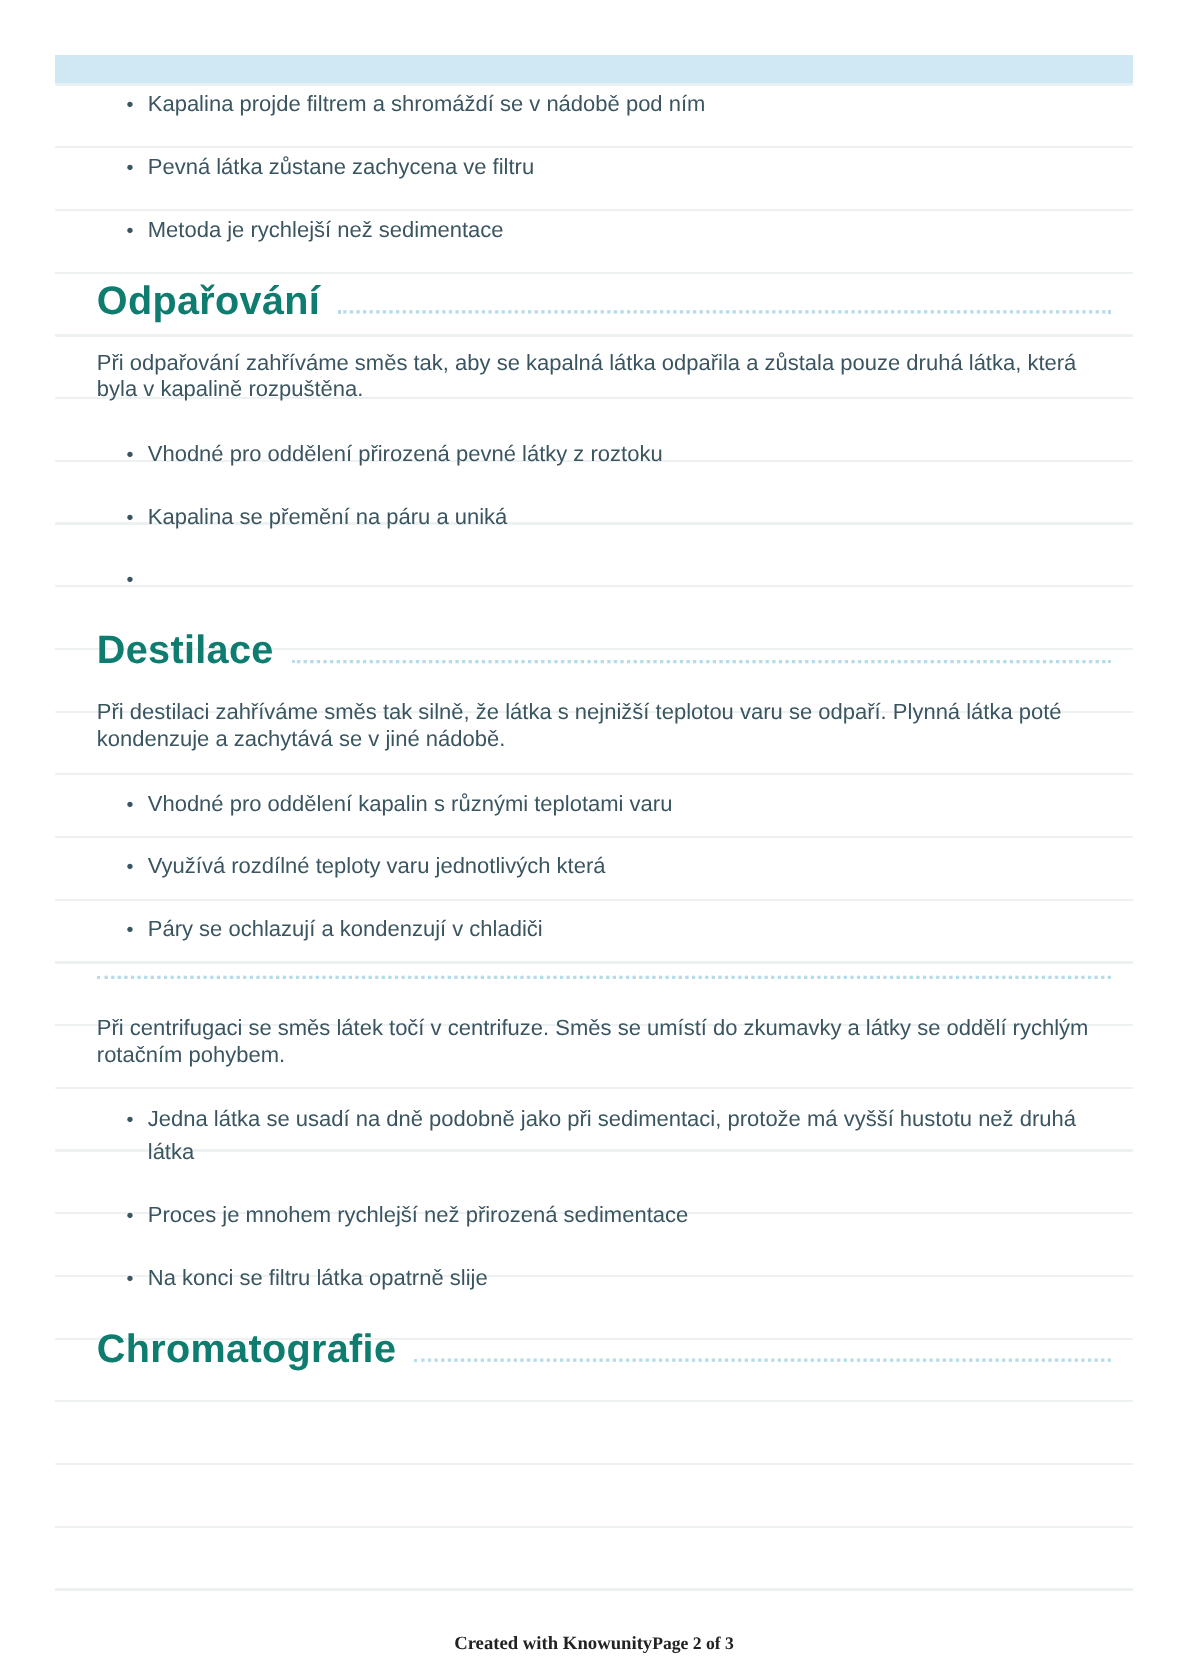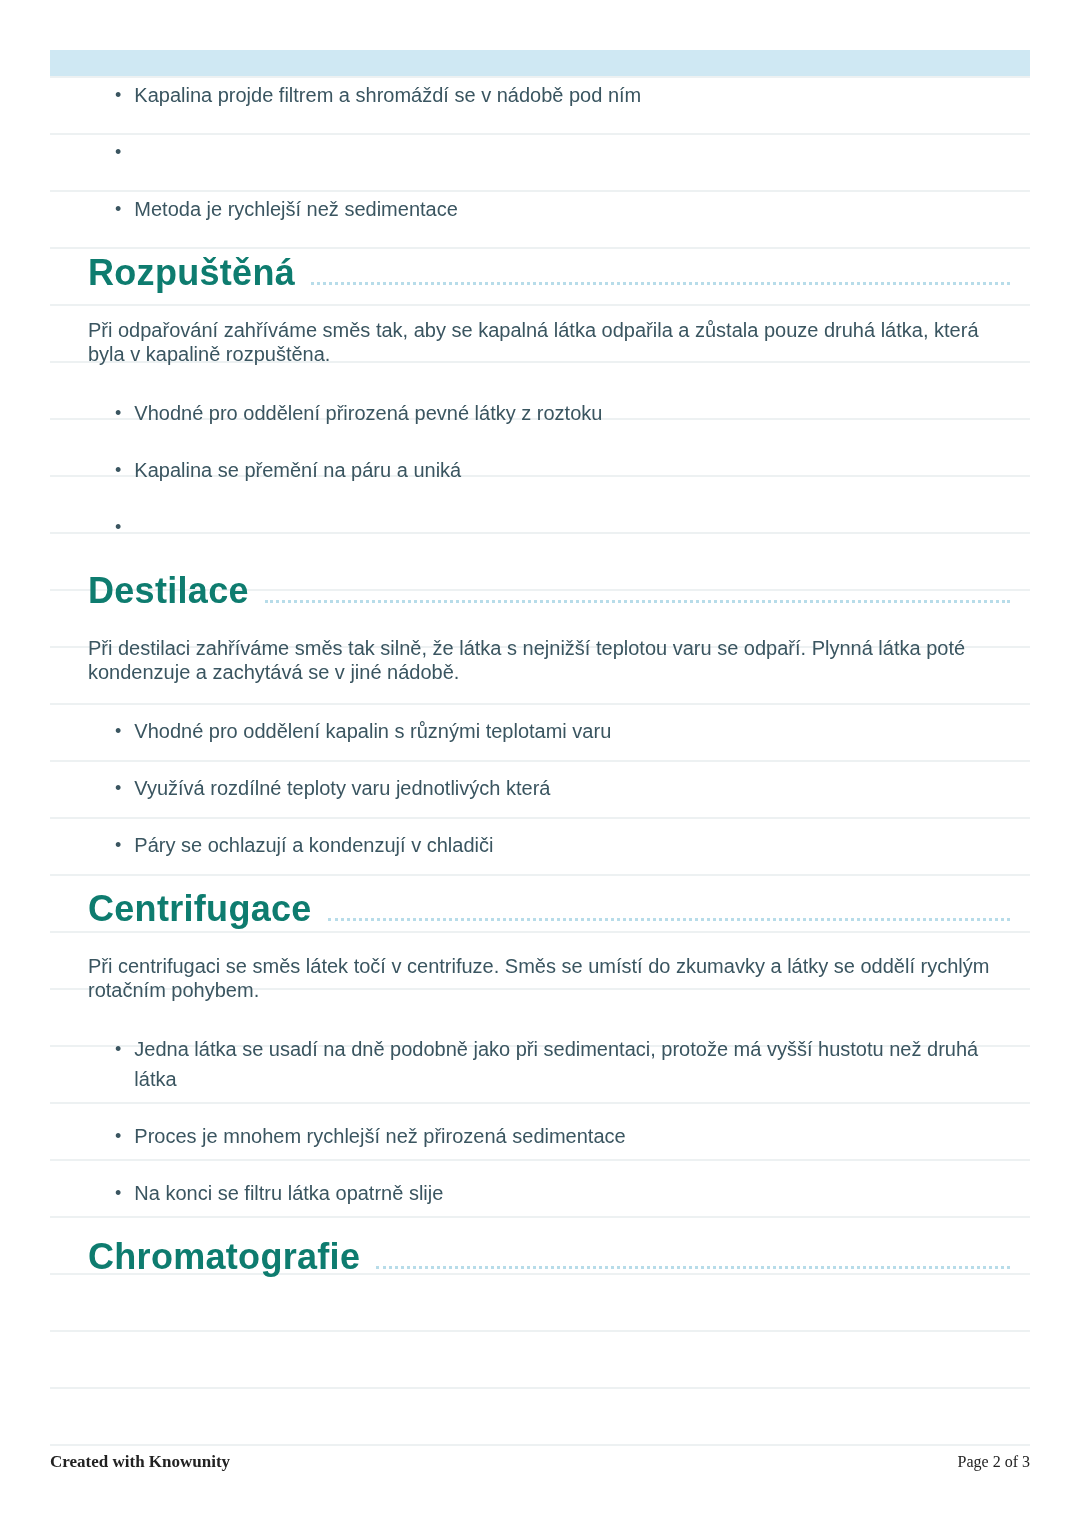--- a/index.html
+++ b/index.html
@@ -70,55 +70,56 @@
     border-bottom:3px dotted var(--dotted_rule_color);
     margin-bottom:9px;
     height:0;
   }
   p.para{
     margin:24px 0 0 0;
     font-size:20px;line-height:24px;
     max-width:905px;
   }
   .footer{
-    position:absolute;left:50px;right:50px;top:1452px;
-    display:flex;justify-content:space-between;align-items:baseline;
+    position:absolute;left:50px;right:50px;top:1484px;
+    display:flex;justify-content:center;align-items:baseline;
     font-family:"Liberation Serif",serif;
     color:var(--footer_text_color);
   }
   .footer-left{font-size:17px;font-weight:bold;}
-  .footer-right{font-size:16px;font-weight:normal;}
+  .footer-right{font-size:16px;font-weight:bold;}
 </style>
 </head>
 <body>
 
 <div class="page">
 
   <div class="top-bar"></div>
   <div class="lines"></div>
 
   <div class="content">
 
     <ul class="bullets top-bullets">
       <li>
         <span class="marker">•</span>
         <span class="li-text">Kapalina projde filtrem a shromáždí se v nádobě pod ním</span>
       </li>
       <li>
         <span class="marker">•</span>
+        <span class="li-text">Pevná látka zůstane zachycena ve filtru</span>
       </li>
       <li>
         <span class="marker">•</span>
         <span class="li-text">Metoda je rychlejší než sedimentace</span>
       </li>
     </ul>
 
     <section>
       <div class="heading-row">
-        <h2>Rozpuštěná</h2>
+        <h2>Odpařování</h2>
         <div class="dotfill"></div>
       </div>
       <p class="para">Při odpařování zahříváme směs tak, aby se kapalná látka odpařila a zůstala pouze druhá látka, která byla v kapalině rozpuštěna.</p>
       <ul class="bullets">
         <li>
           <span class="marker">•</span>
           <span class="li-text">Vhodné pro oddělení přirozená pevné látky z roztoku</span>
         </li>
         <li>
           <span class="marker">•</span>
@@ -147,21 +148,20 @@
         </li>
         <li>
           <span class="marker">•</span>
           <span class="li-text">Páry se ochlazují a kondenzují v chladiči</span>
         </li>
       </ul>
     </section>
 
     <section>
       <div class="heading-row">
-        <h2>Centrifugace</h2>
         <div class="dotfill"></div>
       </div>
       <p class="para">Při centrifugaci se směs látek točí v centrifuze. Směs se umístí do zkumavky a látky se oddělí rychlým rotačním pohybem.</p>
       <ul class="bullets">
         <li>
           <span class="marker">•</span>
           <span class="li-text">Jedna látka se usadí na dně podobně jako při sedimentaci, protože má vyšší hustotu než druhá látka</span>
         </li>
         <li>
           <span class="marker">•</span>

